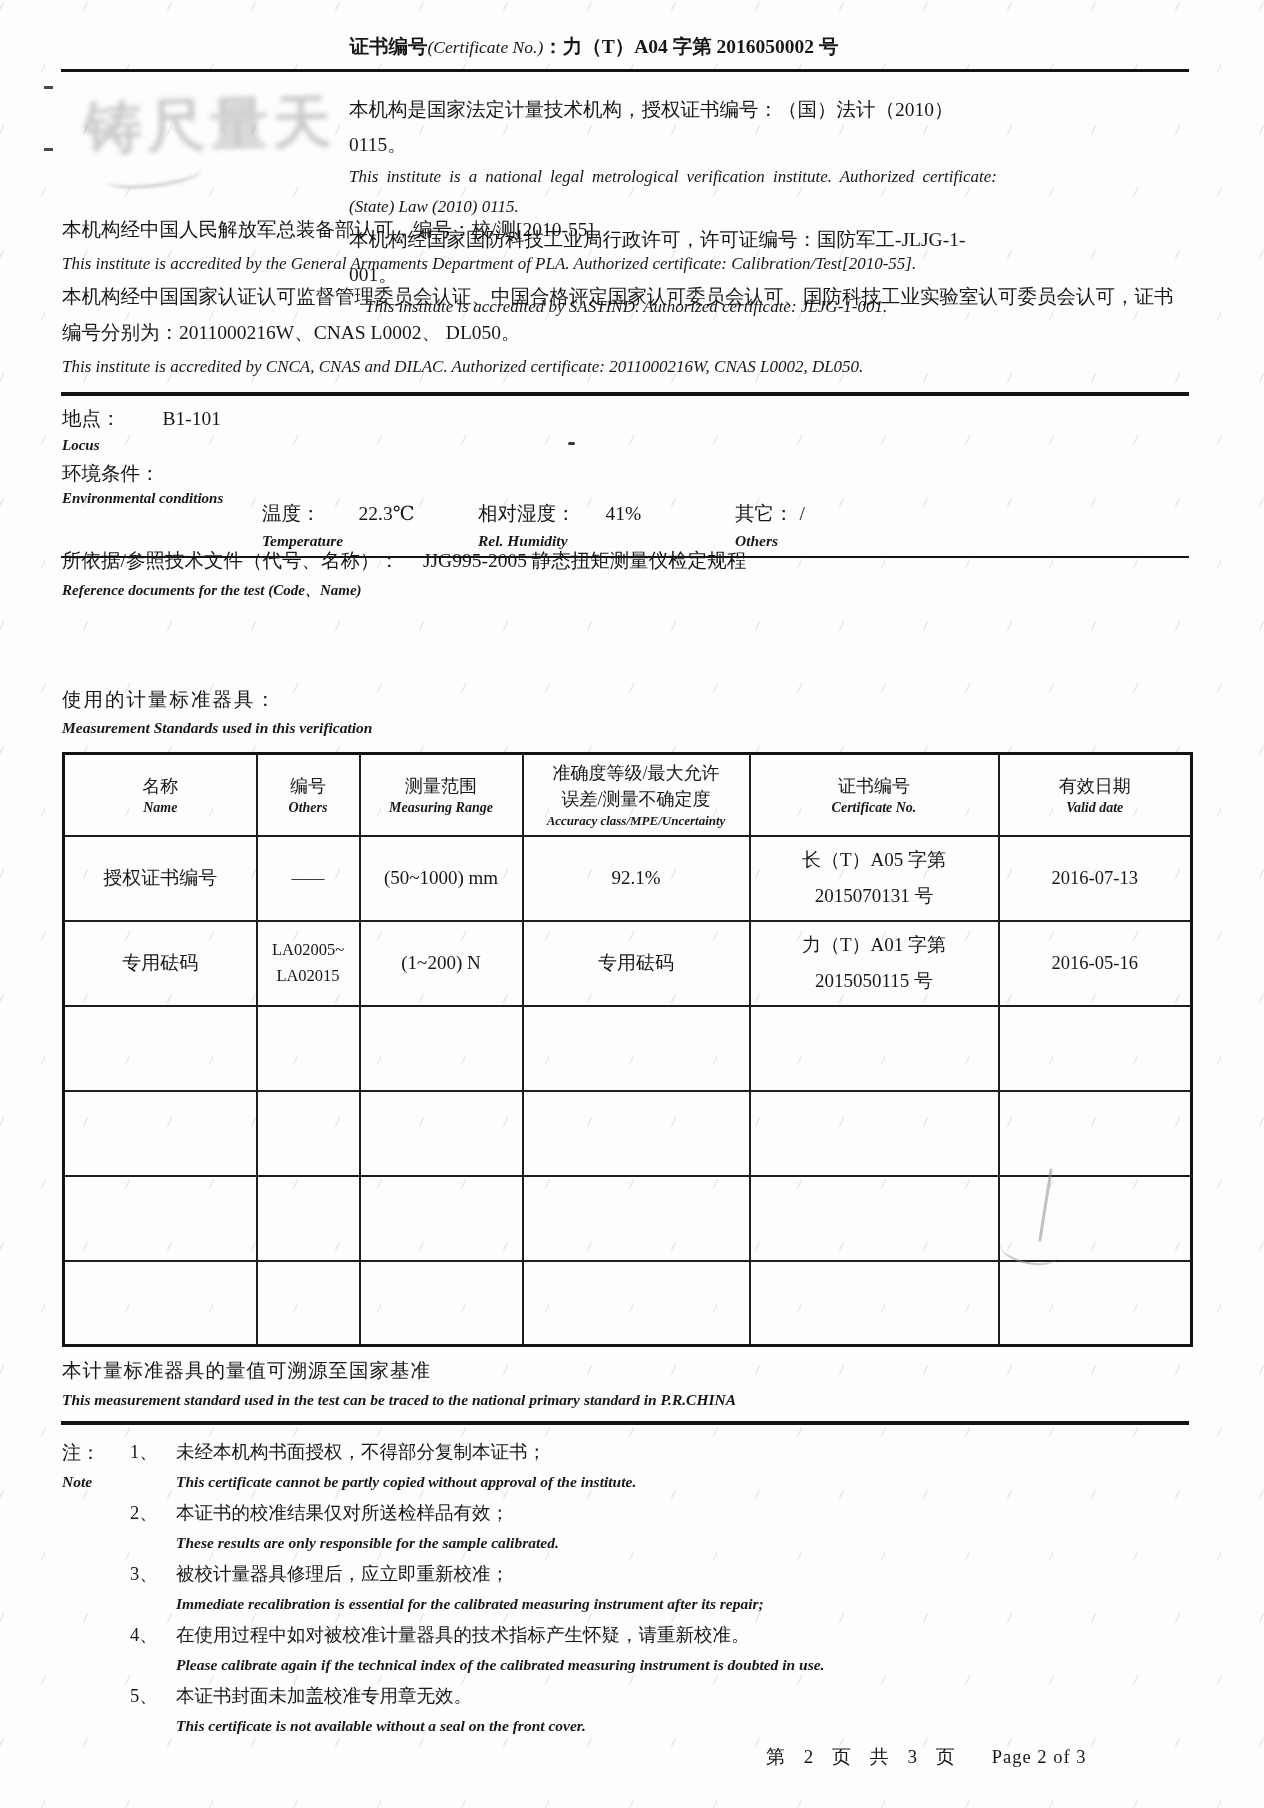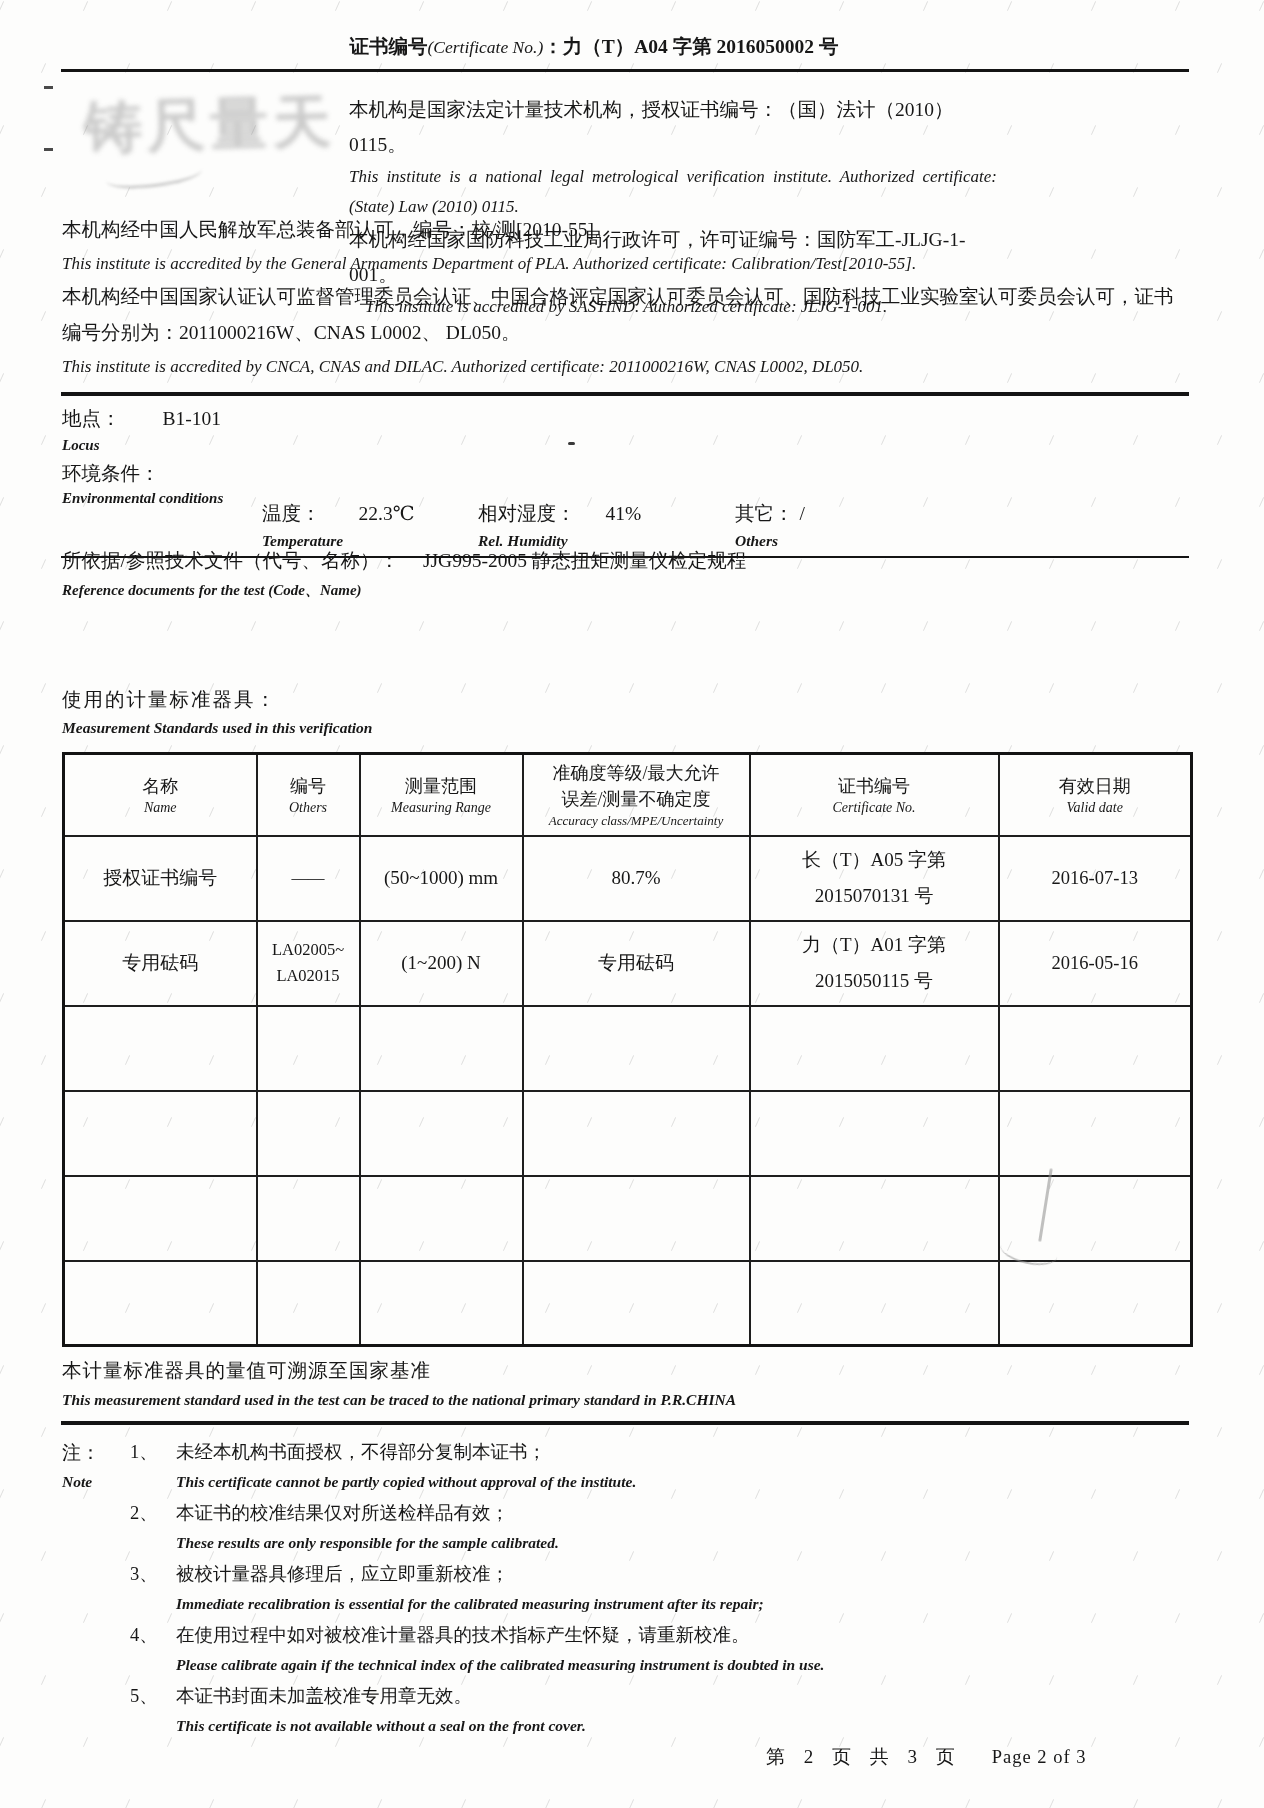--- a/index.html
+++ b/index.html
@@ -71,21 +71,21 @@
   .std-table{position:absolute;top:752px;left:62px;width:1128px;border-collapse:collapse;
              table-layout:fixed;border:3px solid #131313;}
   .std-table col.c0{width:193px;} .std-table col.c1{width:103px;}
   .std-table col.c2{width:163px;} .std-table col.c3{width:227px;}
   .std-table col.c4{width:249px;} .std-table col.c5{width:193px;}
   .std-table th,.std-table td{border:2px solid #1e1e1e;text-align:center;
              vertical-align:middle;padding:0 4px;}
   .std-table thead tr{height:82px;}
   .std-table tbody tr{height:85px;}
   .th-cn{font-size:18px;line-height:26px;white-space:pre-line;font-weight:normal;}
-  .th-en{font-size:14px;font-style:italic;font-weight:normal;line-height:18px;}
+  .th-en{font-size:14px;font-style:italic;font-weight:bold;line-height:18px;}
   .std-table th:nth-child(4) .th-en{font-size:13px;}
   .std-table td{font-size:19px;line-height:32px;white-space:pre-line;}
   .std-table td:nth-child(2){font-size:16.5px;line-height:26px;}
   .std-table td:nth-child(5){line-height:36px;}
   .std-table td:nth-child(6){font-size:18.5px;}
 
   .trace{position:absolute;top:1354px;left:62px;width:1100px;}
   .trace .cn{font-size:19.5px;line-height:33px;letter-spacing:1px;}
   .trace .en-b{font-size:15.5px;line-height:25px;}
 
@@ -684,21 +684,21 @@
             <div class="th-cn">有效日期</div>
             <div class="th-en">Valid date</div>
           </th>
         </tr>
       </thead>
       <tbody>
         <tr>
           <td>授权证书编号</td>
           <td>——</td>
           <td>(50~1000) mm</td>
-          <td>80.7%</td>
+          <td>92.1%</td>
           <td>长（T）A05 字第
 2015070131 号</td>
           <td>2016-07-13</td>
         </tr>
         <tr>
           <td>专用砝码</td>
           <td>LA02005~
 LA02015</td>
           <td>(1~200) N</td>
           <td>专用砝码</td>

